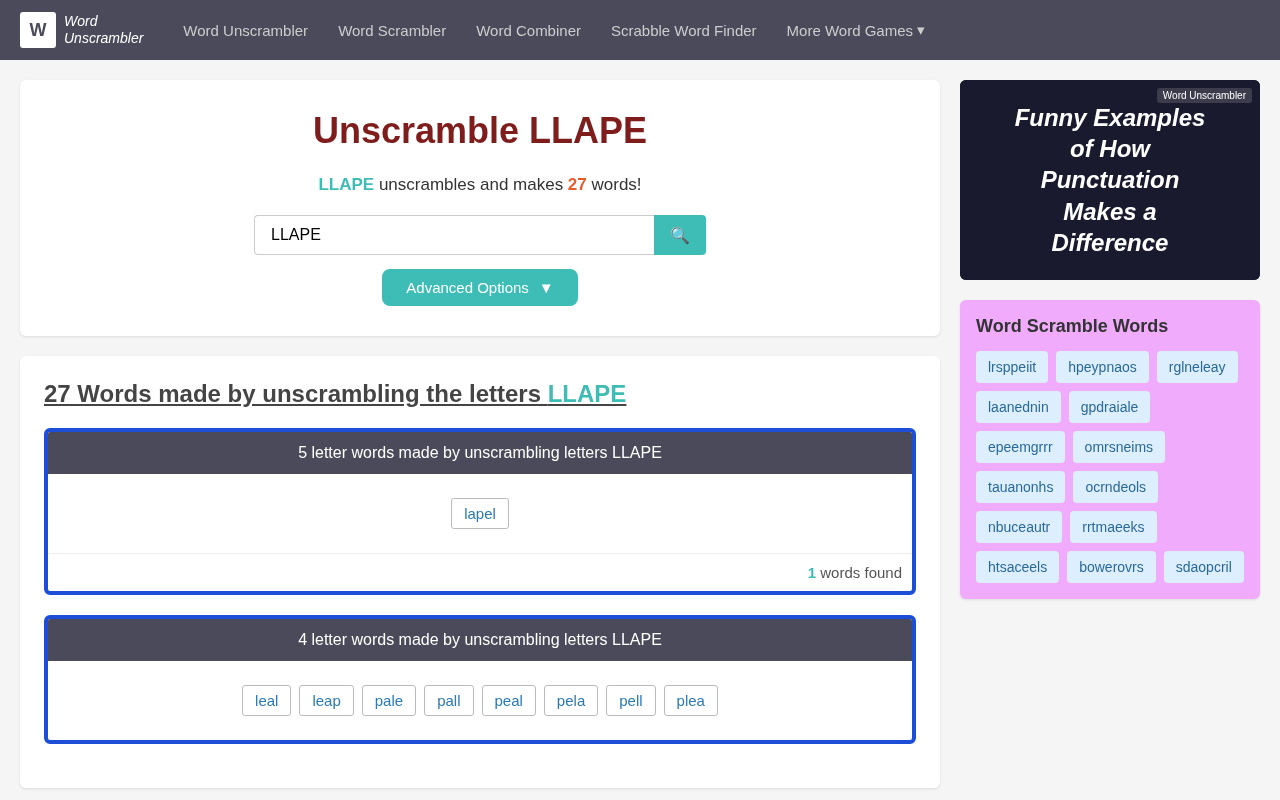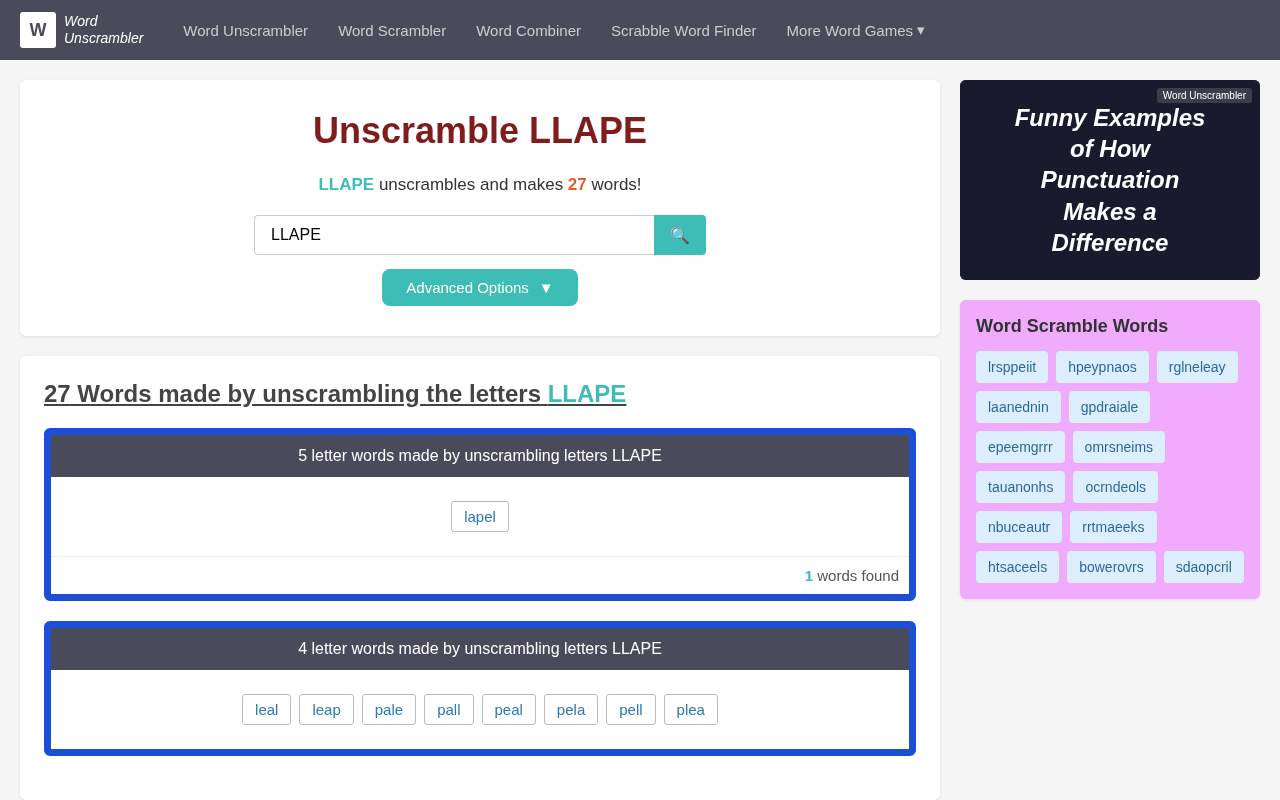--- a/index.html
+++ b/index.html
@@ -127,21 +127,21 @@
     }
     .results-heading {
       font-size: 24px;
       color: #444;
       margin-bottom: 20px;
       text-decoration: underline;
     }
     .results-heading .highlight-word { color: #3dbdb5; font-weight: bold; }
 
     .word-group {
-      border: 7px solid #1d4ed8;
+      border: 4px solid #1d4ed8;
       border-radius: 6px;
       margin-bottom: 20px;
       overflow: hidden;
     }
     .word-group-header {
       background: #4a4a5a;
       color: white;
       text-align: center;
       padding: 12px;
       font-size: 16px;

